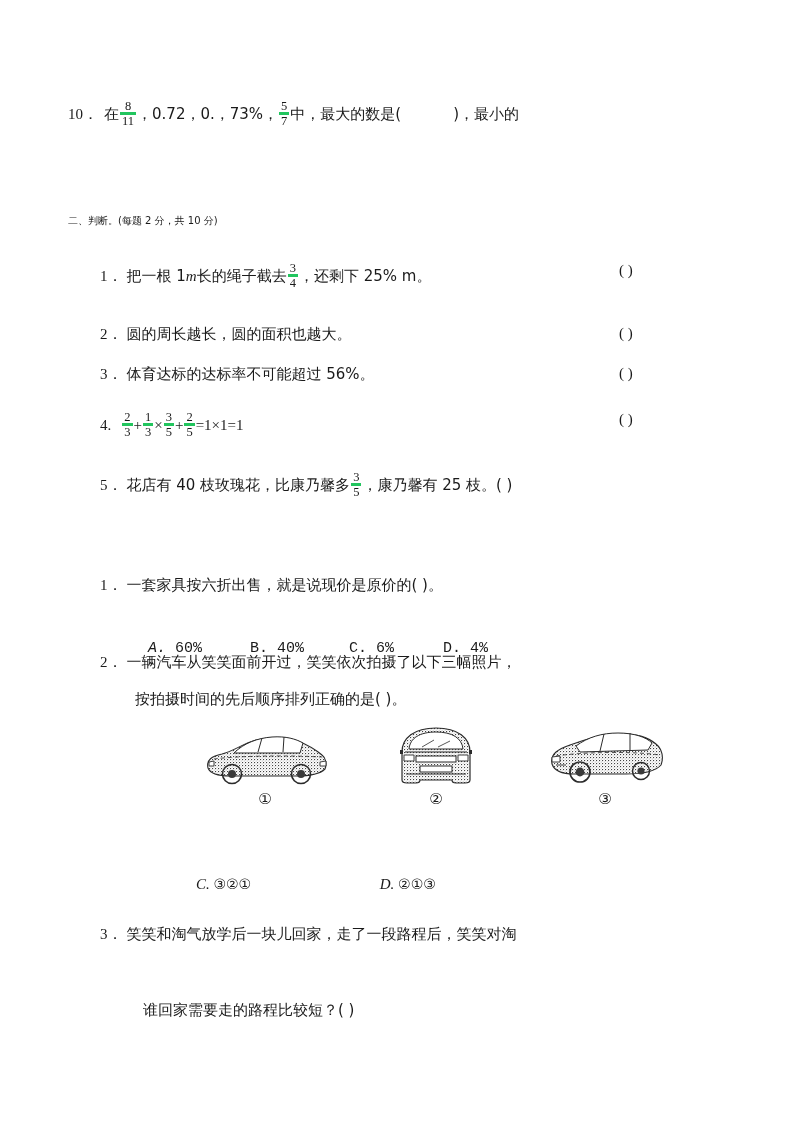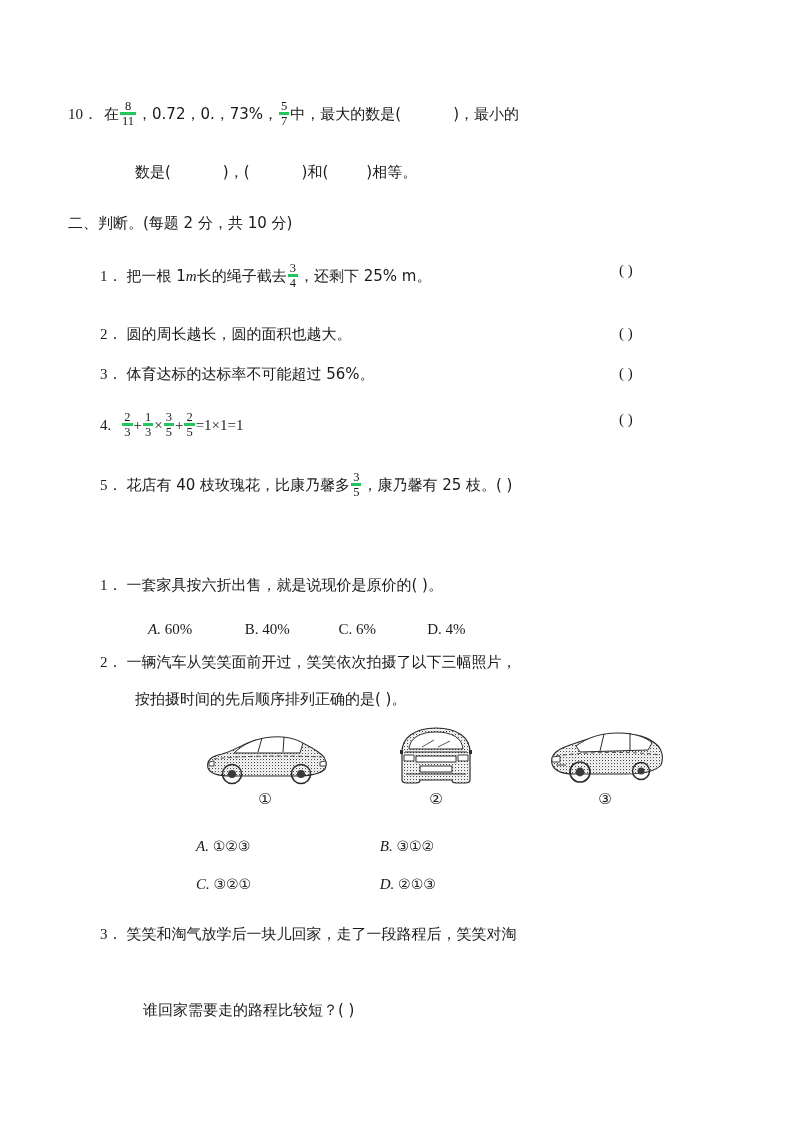--- a/index.html
+++ b/index.html
@@ -32,21 +32,21 @@
     white-space: nowrap;
     font-family: "DejaVu Sans", sans-serif;
   }
   .qline .lbl {
     font-family: "Liberation Serif", serif;
     font-size: 15px;
   }
   .sec-head {
     position: absolute;
     font-family: "DejaVu Sans", sans-serif;
-    font-size: 15px;
+    font-size: 10px;
     white-space: nowrap;
   }
 
   
   .frac {
     display: inline-flex;
     flex-direction: column;
     align-items: center;
     vertical-align: middle;
     font-family: "Liberation Serif", serif;
@@ -120,29 +120,20 @@
     <span>，0.72，0.，73%，</span>
     <span class="frac">
       <span class="nu">5</span>
       <span class="de">7</span>
     </span>
     <span>中，最大的数是(</span>
     <span class="gap-l"></span>
     <span>)，最小的</span>
   </div>
 
-  <div class="qline" style="left:135px; top:163px;">
-    <span>数是(</span>
-    <span class="gap-l"></span>
-    <span>)，(</span>
-    <span class="gap-l"></span>
-    <span>)和(</span>
-    <span class="gap-m"></span>
-    <span>)相等。</span>
-  </div>
 
   <div class="sec-head" style="left:68px; top:214px;">二、判断。(每题 2 分，共 10 分)</div>
 
   <div class="qline" style="left:100px; top:262px;">
     <span class="lbl">1．</span>
     <span style="display:inline-block;width:4px"></span>
     <span>把一根 1 </span>
     <span class="italic-m">m</span>
     <span>长的绳子截去</span>
     <span class="frac">
@@ -206,21 +197,21 @@
     <span>，康乃馨有 25 枝。(          )</span>
   </div>
 
 
   <div class="qline" style="left:100px; top:576px;">
     <span class="lbl">1．</span>
     <span style="display:inline-block;width:4px"></span>
     <span>一套家具按六折出售，就是说现价是原价的(      )。</span>
   </div>
 
-  <div class="opts" style="left:148px; top:621px;">
+  <div class="opts" style="left:148px; top:640px;font-family:Liberation Mono, monospace;">
     <span class="opt-cell" style="width:93px">
       <span class="oi">A.</span>
       <span>60%</span>
     </span>
     <span class="opt-cell" style="width:90px">
       <span>B.</span>
       <span>40%</span>
     </span>
     <span class="opt-cell" style="width:85px">
       <span>C.</span>
@@ -334,30 +325,20 @@
         <circle cx="99" cy="47" r="8.5" fill="none" stroke="#2b2b2b" stroke-width="1.5"></circle>
         <circle cx="99" cy="47" r="3.6" fill="#3a3a3a"></circle>
 
         <path d="M10 33 L18 32 L18 38 L10 38 Z" fill="#ffffff" stroke="#2b2b2b" stroke-width="0.9"></path>
         <path d="M14 41 L24 41" stroke="#2b2b2b" stroke-width="0.9"></path>
       </svg>
       <span class="fig-cap">③</span>
     </div>
   </div>
 
-  <div class="opts" style="left:196px; top:838px;">
-    <span class="opt-cell" style="width:180px">
-      <span class="oi">A.</span>
-      <span class="circnum">①②③</span>
-    </span>
-    <span class="opt-cell">
-      <span class="oi">B.</span>
-      <span class="circnum">③①②</span>
-    </span>
-  </div>
   <div class="opts" style="left:196px; top:876px;">
     <span class="opt-cell" style="width:180px">
       <span class="oi">C.</span>
       <span class="circnum">③②①</span>
     </span>
     <span class="opt-cell">
       <span class="oi">D.</span>
       <span class="circnum">②①③</span>
     </span>
   </div>

